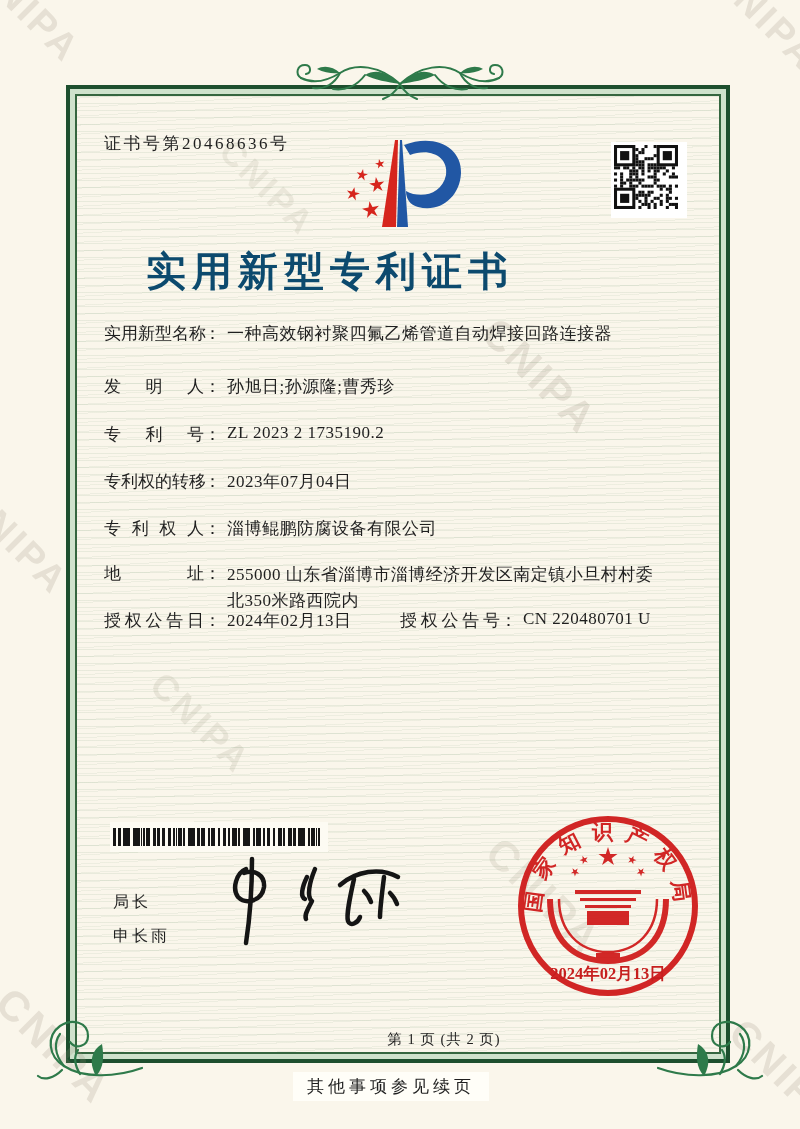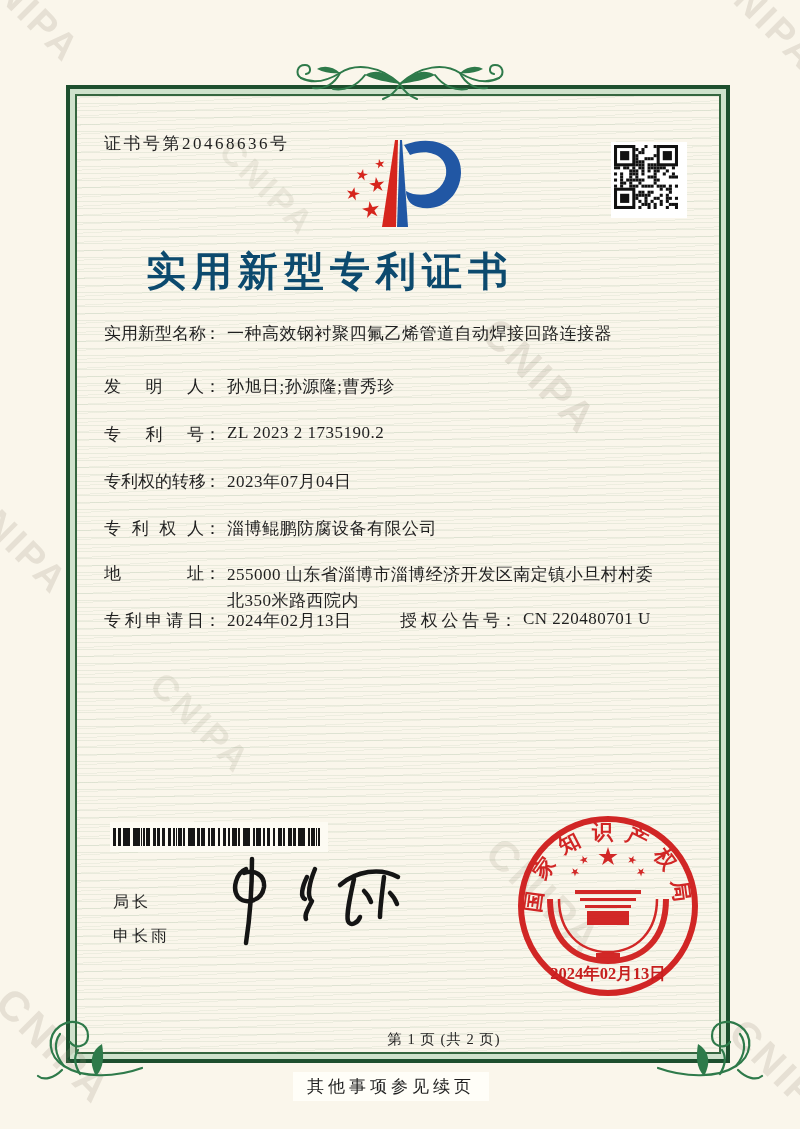--- a/index.html
+++ b/index.html
@@ -339,21 +339,21 @@
 </div>
 <div class="frow r5">
   <span class="flabel">专利权人</span><span class="fcolon">：</span><span class="fvalue">淄博鲲鹏防腐设备有限公司</span>
 </div>
 <div class="frow r6">
   <span class="flabel">地址</span><span class="fcolon">：</span><span class="fvalue wrap">255000 山东省淄博市淄博经济开发区南定镇小旦村村委北350米路西院内</span>
 </div>
 
 <div class="rgrant">
   <span class="grant-a">
-    <span class="flabel">专利申请日</span><span class="fcolon">：</span><span class="fvalue">2024年02月13日</span>
+    <span class="flabel">授权公告日</span><span class="fcolon">：</span><span class="fvalue">2024年02月13日</span>
   </span>
   <span class="grant-b">
     <span class="flabel">授权公告号</span><span class="fcolon">：</span><span class="fvalue">CN 220480701 U</span>
   </span>
 </div>
 
 <div class="body-text">
 </div>
 
 <div class="barcode">

